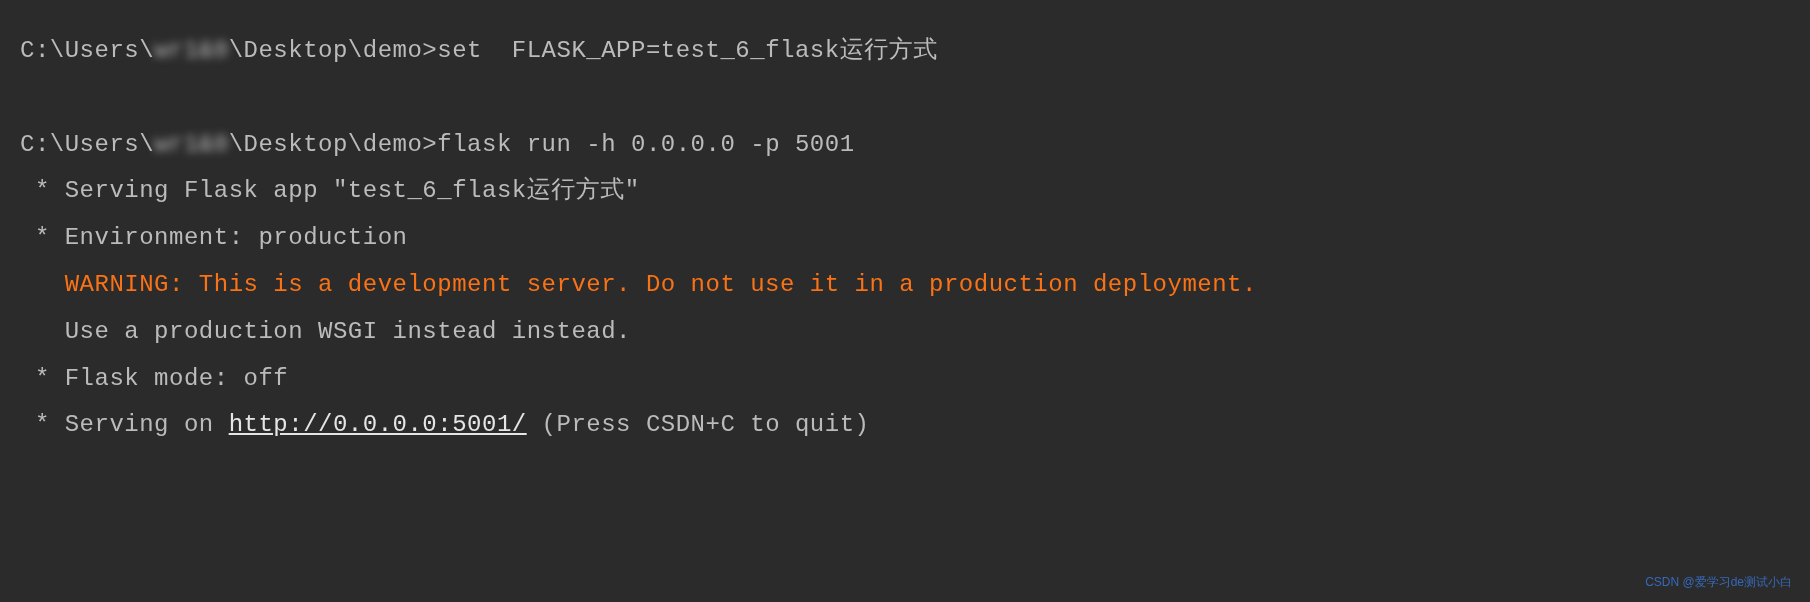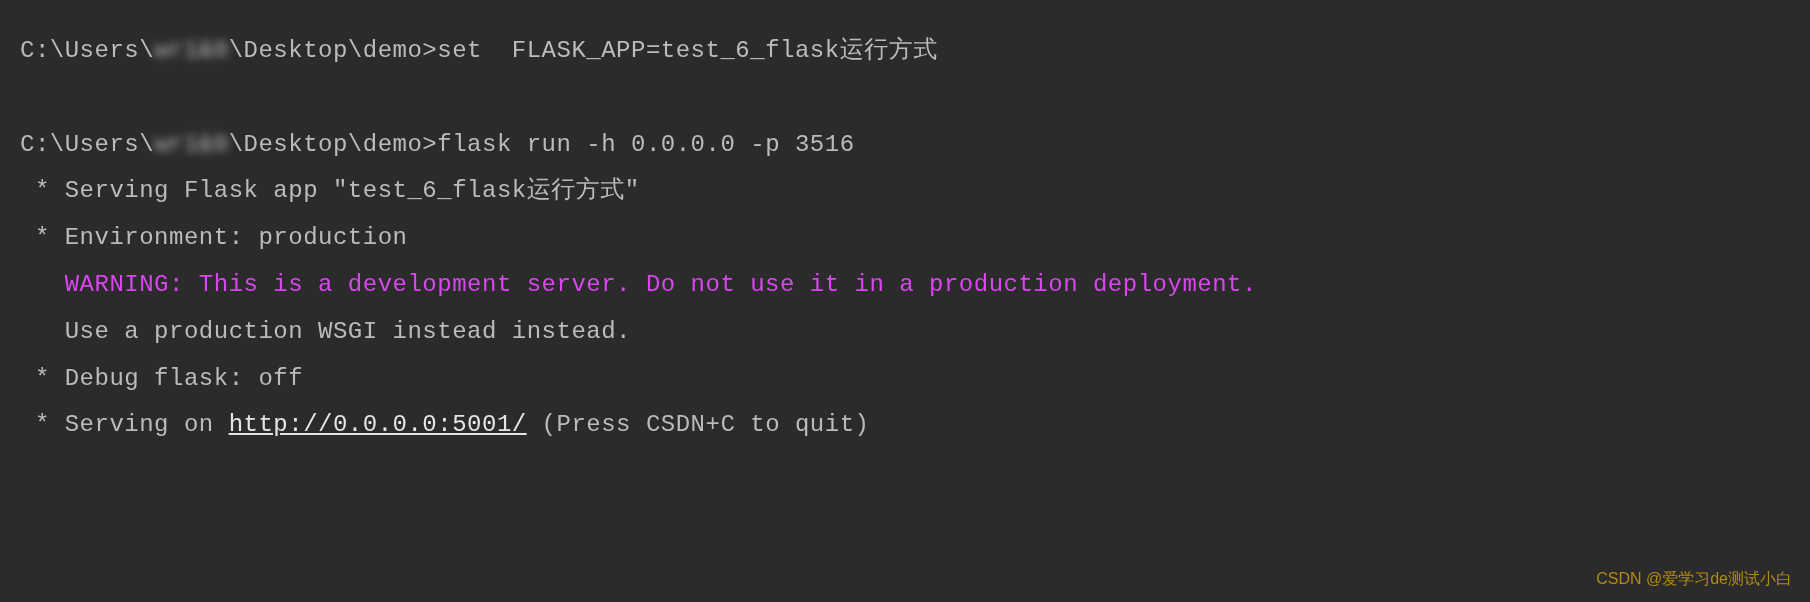--- a/index.html
+++ b/index.html
@@ -21,55 +21,55 @@
       overflow: hidden;
     }
     .terminal-line {
       white-space: pre;
     }
     .blurred {
       filter: blur(4px);
       display: inline-block;
     }
     .warning {
-      color: #d946ef;
+      color: #f97316;
     }
     .link {
       color: #e5e5e5;
       text-decoration: underline;
       cursor: pointer;
     }
     .watermark {
       position: absolute;
       bottom: 8px;
       right: 18px;
-      color: #eab308;
-      font-size: 16px;
+      color: #3b82f6;
+      font-size: 12px;
       font-family: sans-serif;
       opacity: 0.7;
       letter-spacing: 0;
     }
     .blank-line {
       height: 1.95em;
     }
   </style>
 </head>
 <body>
 
 <div class="terminal-line"><span>C:\Users\</span><span class="blurred">wr1&amp;0</span><span>\Desktop\demo&gt;</span><span>set  FLASK_APP=test_6_flask运行方式</span></div>
 
 <div class="blank-line"></div>
 
-<div class="terminal-line"><span>C:\Users\</span><span class="blurred">wr1&amp;0</span><span>\Desktop\demo&gt;</span><span>flask run -h 0.0.0.0 -p 3516</span></div>
+<div class="terminal-line"><span>C:\Users\</span><span class="blurred">wr1&amp;0</span><span>\Desktop\demo&gt;</span><span>flask run -h 0.0.0.0 -p 5001</span></div>
 
 <div class="terminal-line"> * Serving Flask app "test_6_flask运行方式"</div>
 
 <div class="terminal-line"> * Environment: production</div>
 
 <div class="terminal-line warning">   WARNING: This is a development server. Do not use it in a production deployment.</div>
 
 <div class="terminal-line">   Use a production WSGI instead instead.</div>
 
-<div class="terminal-line"> * Debug flask: off</div>
+<div class="terminal-line"> * Flask mode: off</div>
 
 <div class="terminal-line"><span> * Serving on </span><span class="link">http://0.0.0.0:5001/</span><span> (Press CSDN+C to quit)</span></div>
 
 <div class="watermark">CSDN @爱学习de测试小白</div>
 
 </body></html>

